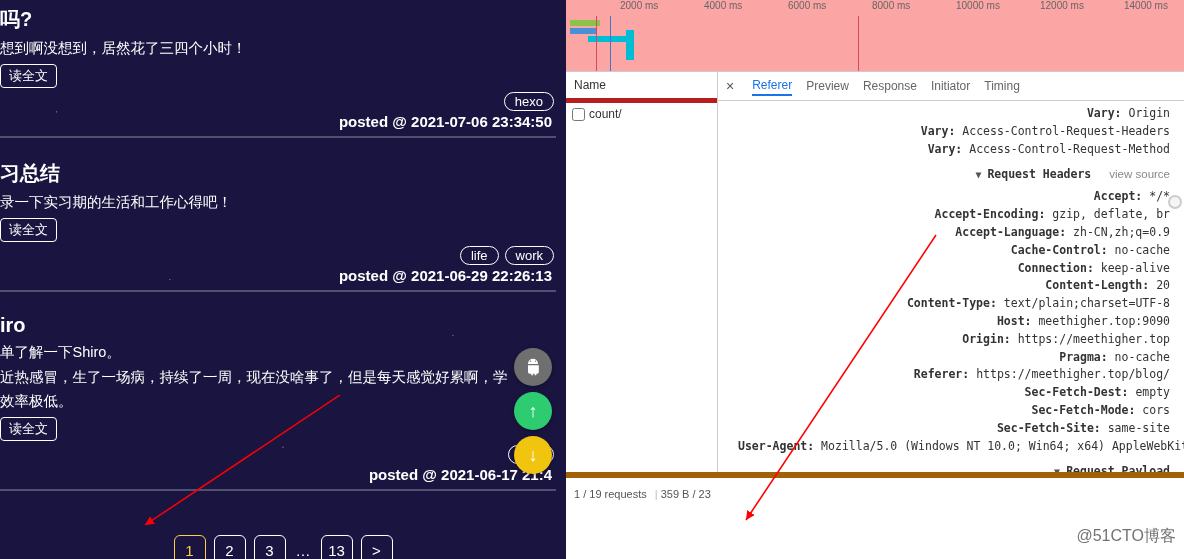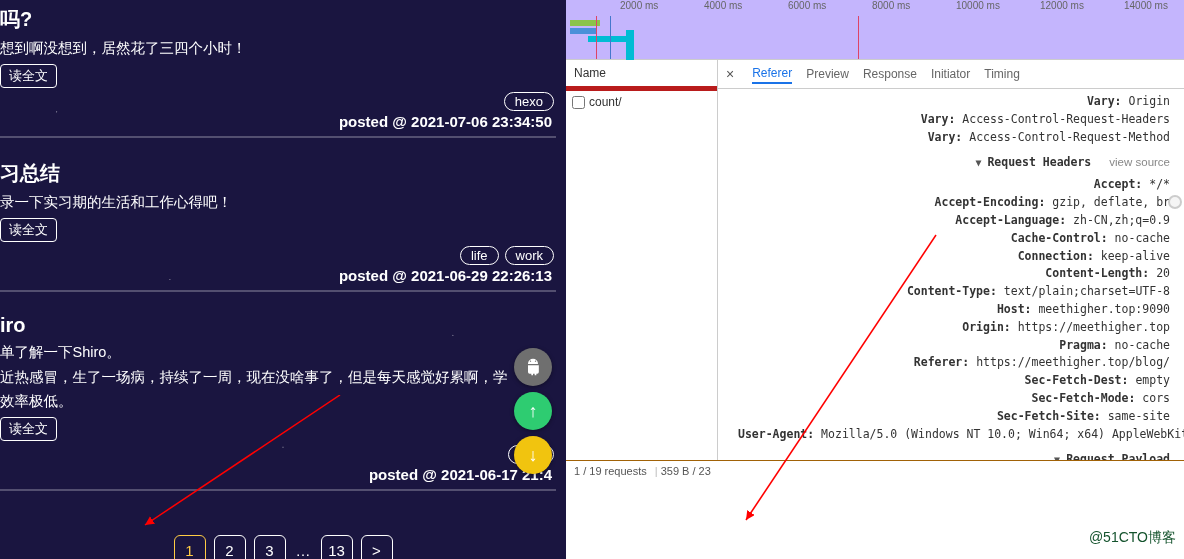--- a/index.html
+++ b/index.html
@@ -18,21 +18,21 @@
 .page-btn { border:1px solid #fff; border-radius:6px; min-width:32px; height:30px; display:flex; align-items:center; justify-content:center; font-size:15px; cursor:pointer; }
 .page-btn.active { border-color:#ffcc44; color:#ffcc44; }
 .page-dots { font-size:15px; padding:0 2px; }
 .fab-col { position:absolute; right:14px; top:348px; display:flex; flex-direction:column; gap:6px; }
 .fab { width:38px; height:38px; border-radius:50%; display:flex; align-items:center; justify-content:center; font-size:18px; box-shadow:0 1px 4px rgba(0,0,0,0.4); cursor:pointer; color:#fff; }
 .fab.gray { background:#6f6f6f; }
 .fab.green { background:#2ecc71; }
 .fab.yellow { background:#f1c40f; }
 
 .right-panel { position:absolute; left:566px; top:0; width:618px; height:559px; background:#fff; color:#333; display:flex; flex-direction:column; }
-.timeline { height:60px; border-bottom:1px solid #ccc; position:relative; background:#c4b5fd; }
+.timeline { height:72px; border-bottom:1px solid #ccc; position:relative; background:#fca5a5; }
 .timeline-ticks { position:absolute; top:0; left:0; right:0; height:16px; font-size:10px; color:#666; }
 .tick { position:absolute; top:0; }
 .mini-bars { position:absolute; left:4px; top:20px; }
 .mini-bars span { position:absolute; height:6px; }
 .guide-line { position:absolute; top:16px; bottom:0; width:1px; }
 
 .req-row { display:flex; height:400px; }
 .name-col { width:152px; border-right:1px solid #ccc; display:flex; flex-direction:column; }
 .col-hdr { font-size:12px; padding:6px 8px; border-bottom:5px solid #b91c1c; color:#333; }
 .name-item { font-size:12px; padding:4px 6px; display:flex; align-items:center; gap:4px; cursor:pointer; }
@@ -45,24 +45,24 @@
 .tab-close { color:#555; cursor:pointer; font-size:14px; margin-right:4px; }
 .detail-body { flex:1; overflow:auto; padding:4px 14px 10px 14px; font-family: Menlo, Consolas, monospace; font-size:11.5px; line-height:1.55;text-align:right; }
 .kv { white-space:nowrap; }
 .k { font-weight:700; color:#333; }
 .v { color:#333; }
 .section-hdr { font-weight:700; margin:8px 0 4px -8px; color:#333; cursor:pointer; }
 .section-hdr::before { content:"▼ "; font-size:10px; color:#555; }
 .view-src { font-weight:400; color:#888; margin-left:18px; font-family:Liberation Sans, sans-serif; cursor:pointer; }
 .indent { padding-left:6px; }
 
-.status-bar { border-top:1px solid #a16207; padding:4px 8px; font-size:11px; color:#555; display:flex; gap:8px; }
+.status-bar { border-top:6px solid #a16207; padding:10px 8px; font-size:11px; color:#555; display:flex; gap:8px; }
 .status-bar span+span::before { content:"| "; color:#bbb; }
 
-.watermark { position:absolute; right:8px; bottom:12px; color:#14532d; font-size:14px; } 
+.watermark { position:absolute; right:8px; bottom:12px; color:#737373; font-size:16px; } 
 
 
 svg.arrow { position:absolute; pointer-events:none; }
 </style>
 </head>
 <body>
 
 <div class="left-panel">
 
   <div class="post">

